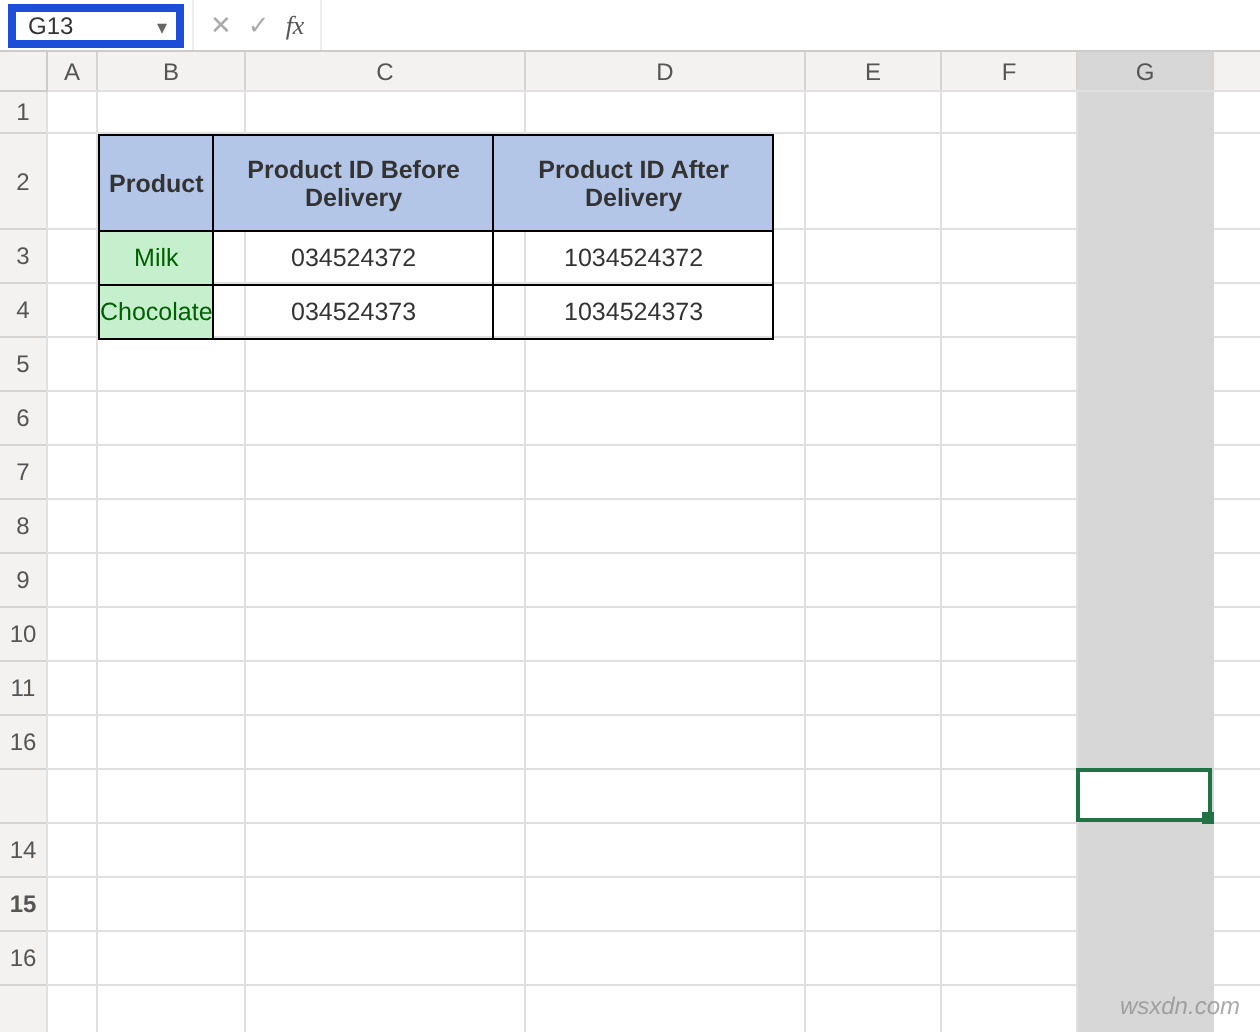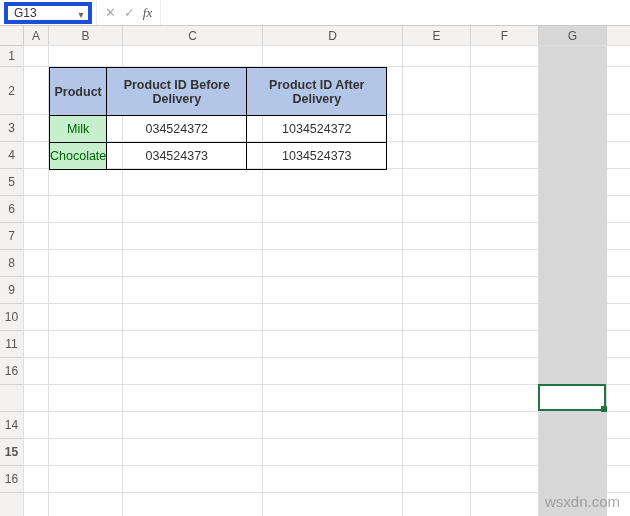--- a/index.html
+++ b/index.html
@@ -32,21 +32,21 @@
 .col-select { position: absolute; top: 0; height: 470px; background: #d7d7d7; }
 .active-cell { position: absolute; border: 2px solid #217346; background: #fff; }
 .handle { position: absolute; width: 6px; height: 6px; background: #217346; bottom: -3px; right: -3px; }
 
 .data-table { position: absolute; border-collapse: collapse; }
 .data-table th, .data-table td { border: 1px solid #000; text-align: center; vertical-align: middle; }
 .data-table th { background: #b4c6e7; font-weight: bold; height: 48px; font-size: 12.5px; padding: 0 4px; }
 .data-table td.prod { background: #c6efce; color: #006100; font-weight: 500; }
 .data-table td { height: 27px; font-size: 12.5px; }
 
-.watermark { position: absolute; bottom: 6px; right: 10px; font-size: 15px; color: #888; opacity: 0.7; }
+.watermark { position: absolute; bottom: 6px; right: 10px; font-size: 12px; color: #888; opacity: 0.7; font-style: italic; }
 </style>
 </head>
 <body>
 
 <div class="formula-bar">
   <div class="name-box">
     <span class="txt">G13</span>
     <span class="dd">▾</span>
   </div>
   <div class="fb-btns">

